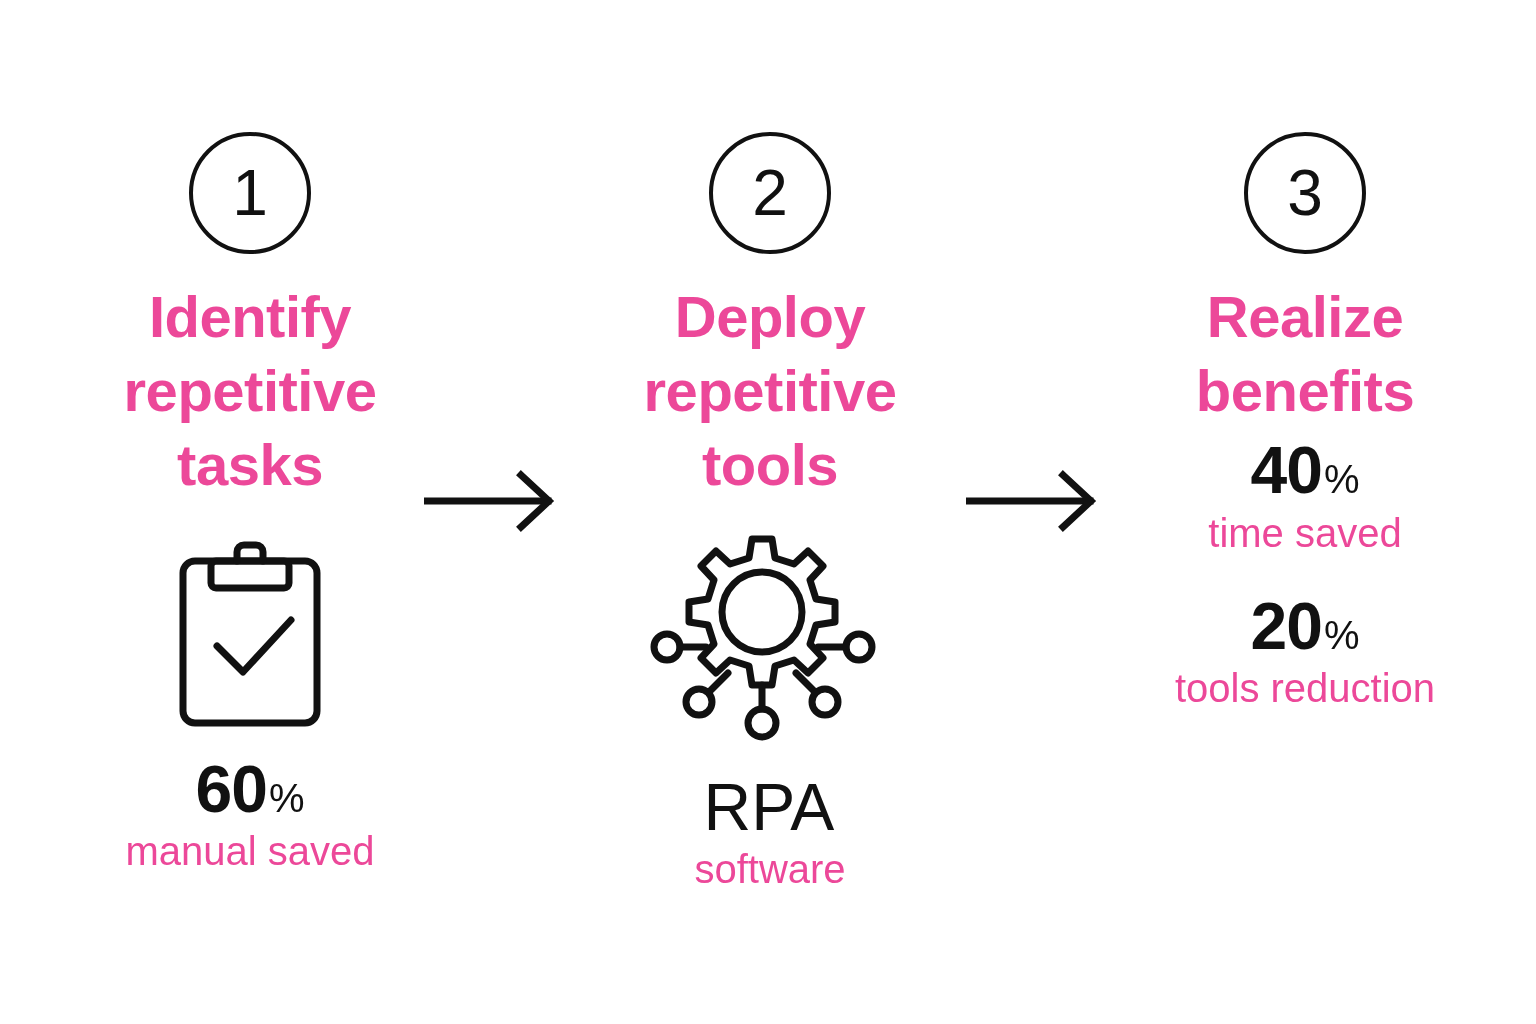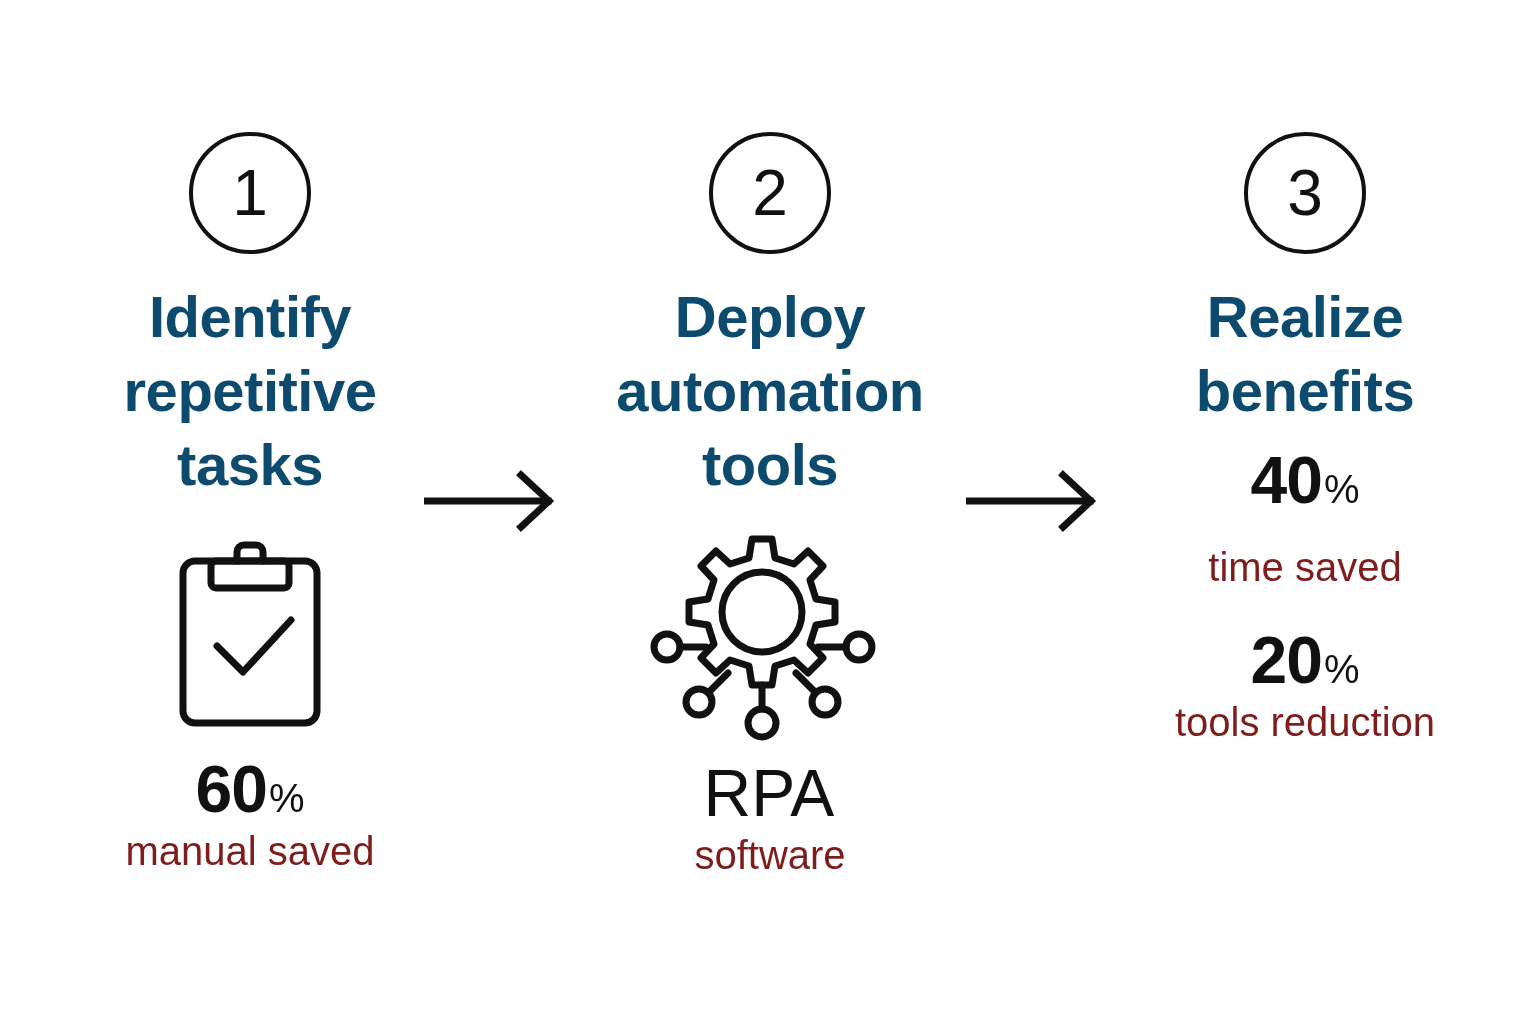--- a/index.html
+++ b/index.html
@@ -54,40 +54,40 @@
     color: #111111;
   }
 
   
   .step-title {
     margin-top: 26px;
     font-size: 58px;
     font-weight: 700;
     line-height: 1.28;
     letter-spacing: -0.5px;
-    color: #0c4a6e;
+    color: #ec4899;
     white-space: pre-line;
   }
 
   
   .icon-wrap {
     display: block;
   }
   .icon-clipboard { margin-top: 38px; }
   .icon-gear { margin-top: 30px; }
 
   
   .stat {
     display: flex;
     flex-direction: column;
     align-items: center;
   }
   .stat-clipboard { margin-top: 20px; }
-  .stat-rpa { }
-  .stat-benefit-1 { margin-top: 18px; gap: 24px; }
+  .stat-rpa { margin-top: 14px; }
+  .stat-benefit-1 { margin-top: 8px; }
   .stat-benefit-2 { margin-top: 36px; }
 
   .stat-value {
     display: flex;
     align-items: baseline;
     justify-content: center;
     line-height: 1.05;
   }
   .stat-number {
     font-size: 66px;
@@ -106,21 +106,21 @@
     font-size: 66px;
     font-weight: 400;
     letter-spacing: 0px;
     color: #111111;
   }
   .stat-label {
     margin-top: 4px;
     font-size: 40px;
     font-weight: 400;
     letter-spacing: 0px;
-    color: #7f1d1d;
+    color: #ec4899;
     line-height: 1.15;
   }
 
   
   .arrow {
     position: absolute;
   }
   .arrow-1 { left: 424px; top: 470px; }
   .arrow-2 { left: 966px; top: 470px; }
 </style>
@@ -169,21 +169,21 @@
     </svg>
   </div>
 
   <div class="step step-2">
 
     <div class="badge">
       <span class="badge-num">2</span>
     </div>
 
     <div class="step-title">Deploy
-automation
+repetitive
 tools</div>
 
     <div class="icon-wrap icon-gear">
       <svg width="240" height="222" viewBox="0 0 240 222" fill="none" stroke="#111111" stroke-width="7" stroke-linecap="round" stroke-linejoin="round">
 
         <path d="M102 6 h20 l3 19 l19 6 l14 -13 l15 15 l-13 14 l6 19 l19 3 v20 l-19 3 l-6 19 l13 14 l-15 15 l-14 -13 l-19 6 l-3 19 h-20 l-3 -19 l-19 -6 l-14 13 l-15 -15 l13 -14 l-6 -19 l-19 -3 v-20 l19 -3 l6 -19 l-13 -14 l15 -15 l14 13 l19 -6 z"></path>
 
         <circle cx="112" cy="79" r="40"></circle>
 
         <line x1="56" y1="114" x2="30" y2="114"></line>

